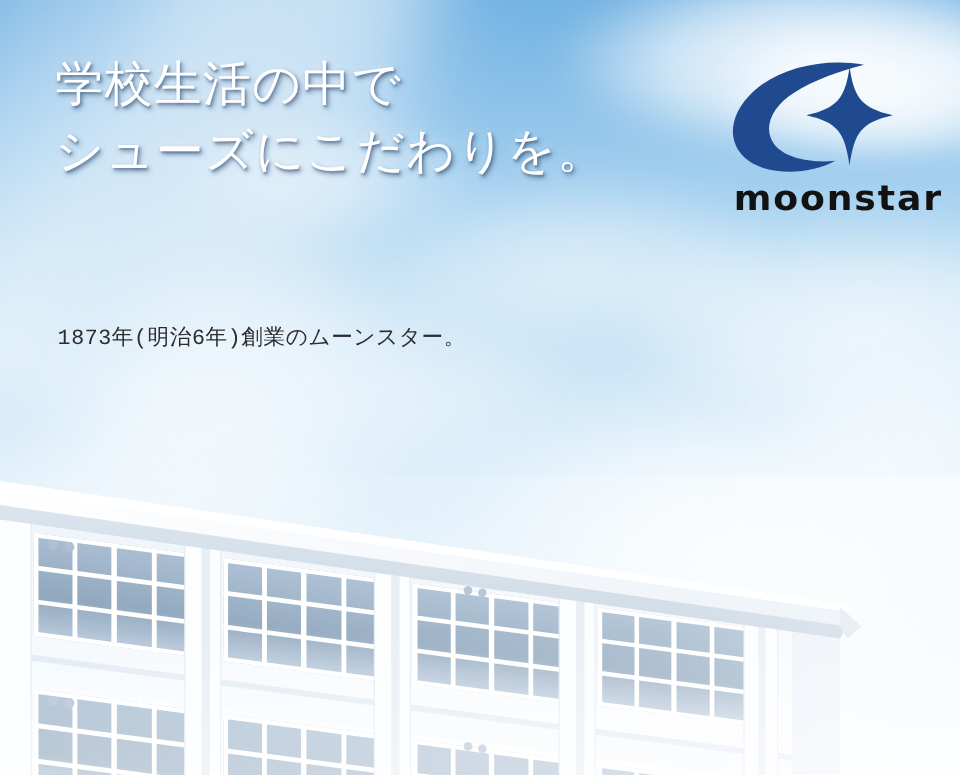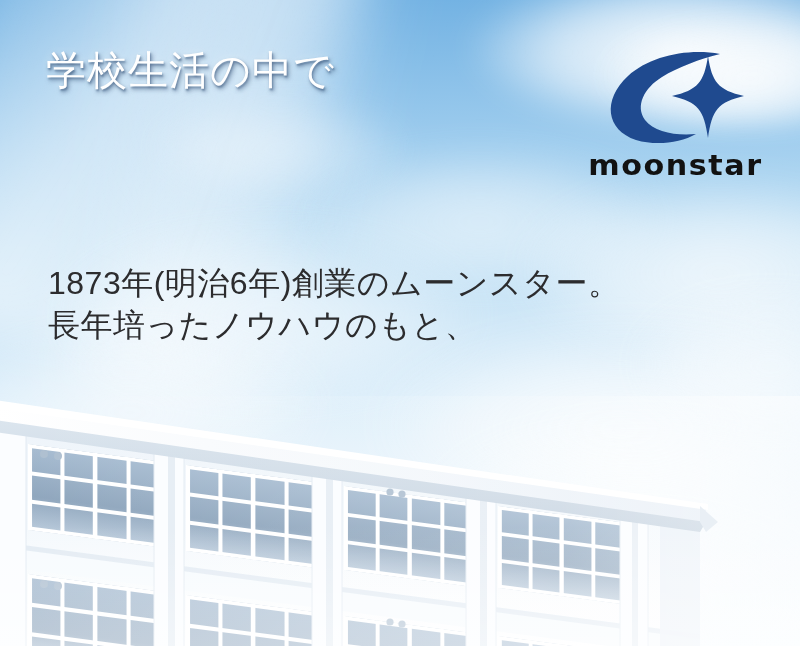--- a/index.html
+++ b/index.html
@@ -97,37 +97,37 @@
        0 0 10px rgba(255,255,255,.35);
   }
 
   .lede {
     position: absolute;
     left: 48px;
     top: 262px;
     z-index: 7;
   }
   .lede .ld {
-    font-family: Liberation Sans, sans-serif;
-    font-size: 32px;
+    font-family: Liberation Mono, monospace;
+    font-size: 18px;
     line-height: 42px;
     font-weight: 400;
     color: #2c2c2e;
     letter-spacing: .5px;
     white-space: nowrap;
   }
 
   
   .logo {
     position: absolute;
     left: 592px;
     top: 48px;
     width: 190px;
     z-index: 8;
-    text-align: left;
+    text-align: right;
   }
   .logo-mark { width: 190px; height: 100px; display: block; }
   .logo-word {
     margin-top: 2px;
     font-family: "DejaVu Sans", "Liberation Sans", sans-serif;
     font-size: 29px;
     font-weight: 700;
     letter-spacing: 1.5px;
     color: #121212;
     line-height: 30px;
@@ -170,25 +170,25 @@
     <div class="cloud c6"></div>
     <div class="cloud c7"></div>
     <div class="cloud c8"></div>
     <div class="cloud c9"></div>
     <div class="cloud c10"></div>
     <div class="cloud c11"></div>
   </div>
 
   <div class="headline">
     <div class="hl">学校生活の中で</div>
+    <div class="hl">シューズにこだわりを。</div>
   </div>
 
   <div class="lede">
     <div class="ld">1873年(明治6年)創業のムーンスター。</div>
-    <div class="ld">長年培ったノウハウのもと、</div>
   </div>
 
   <div class="logo">
     <svg class="logo-mark" viewBox="0 0 190 100">
 
       <path d="M128 6
                C 96 0, 58 8, 36 28
                C 10 52, 14 82, 44 92
                C 64 98, 88 95, 104 86
                C 84 88, 62 84, 53 72

